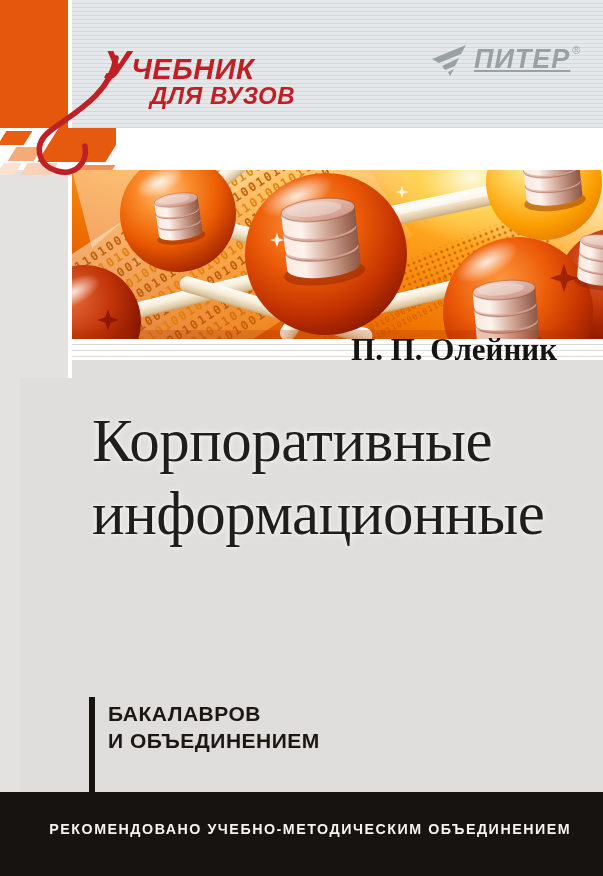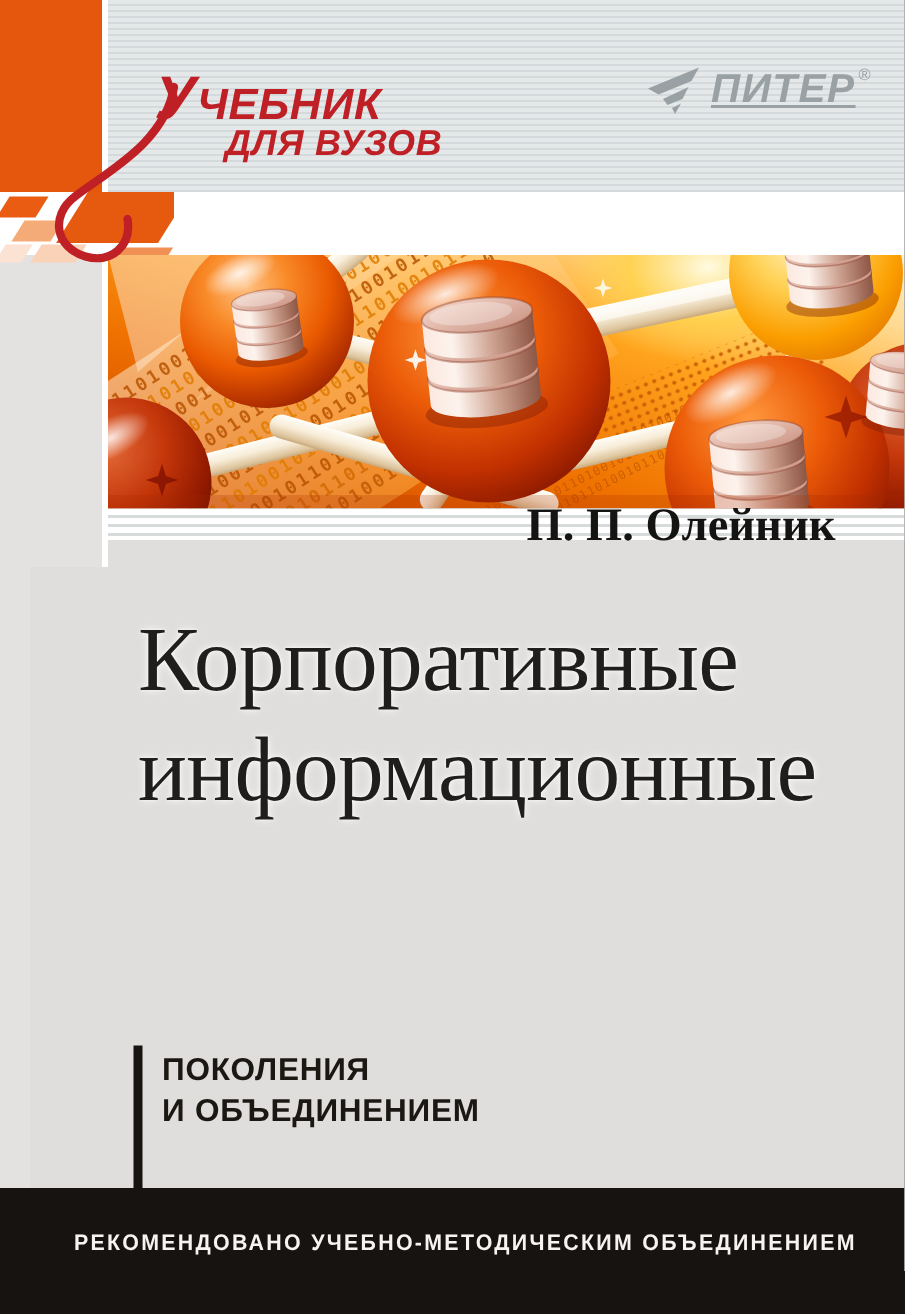--- a/index.html
+++ b/index.html
@@ -286,21 +286,21 @@
     <span class="author-name">П. П. Олейник</span>
   </div>
 
   <div class="main-gray">
     <div class="title">
       <div>Корпоративные</div>
       <div>информационные</div>
     </div>
     <div class="audience-bar"></div>
     <div class="audience">
-      <div>ПОКОЛЕНИЯ</div>
+      <div>БАКАЛАВРОВ</div>
       <div>И ОБЪЕДИНЕНИЕМ</div>
     </div>
   </div>
 
   <div class="footer">
     <div class="footer-text">РЕКОМЕНДОВАНО УЧЕБНО-МЕТОДИЧЕСКИМ ОБЪЕДИНЕНИЕМ</div>
   </div>
 
 </div>
 

